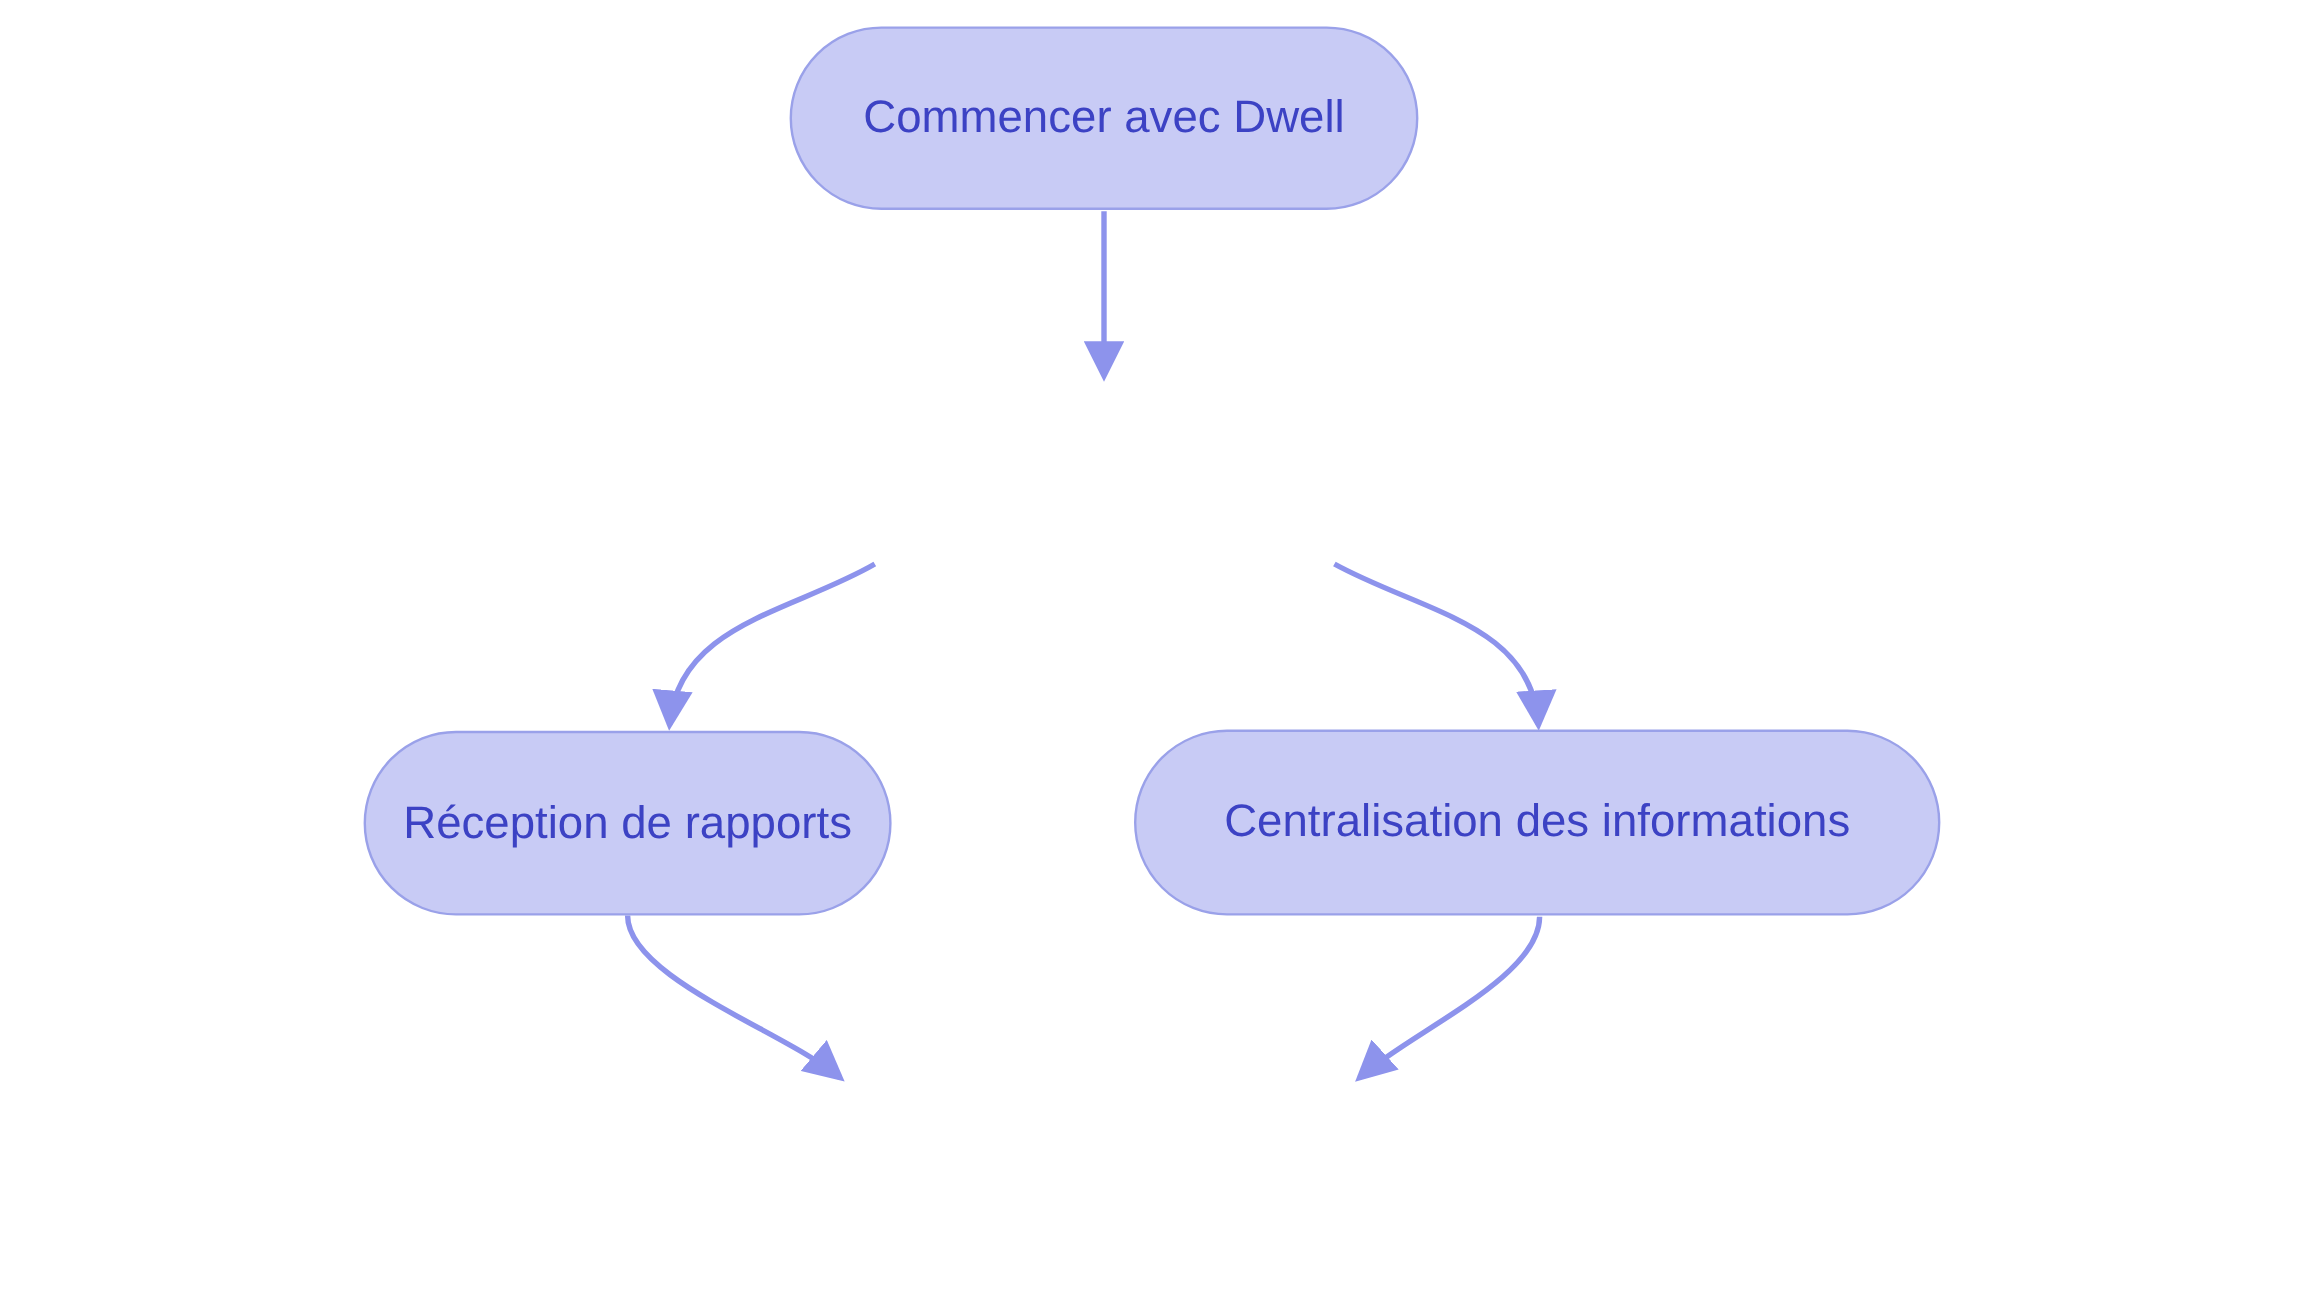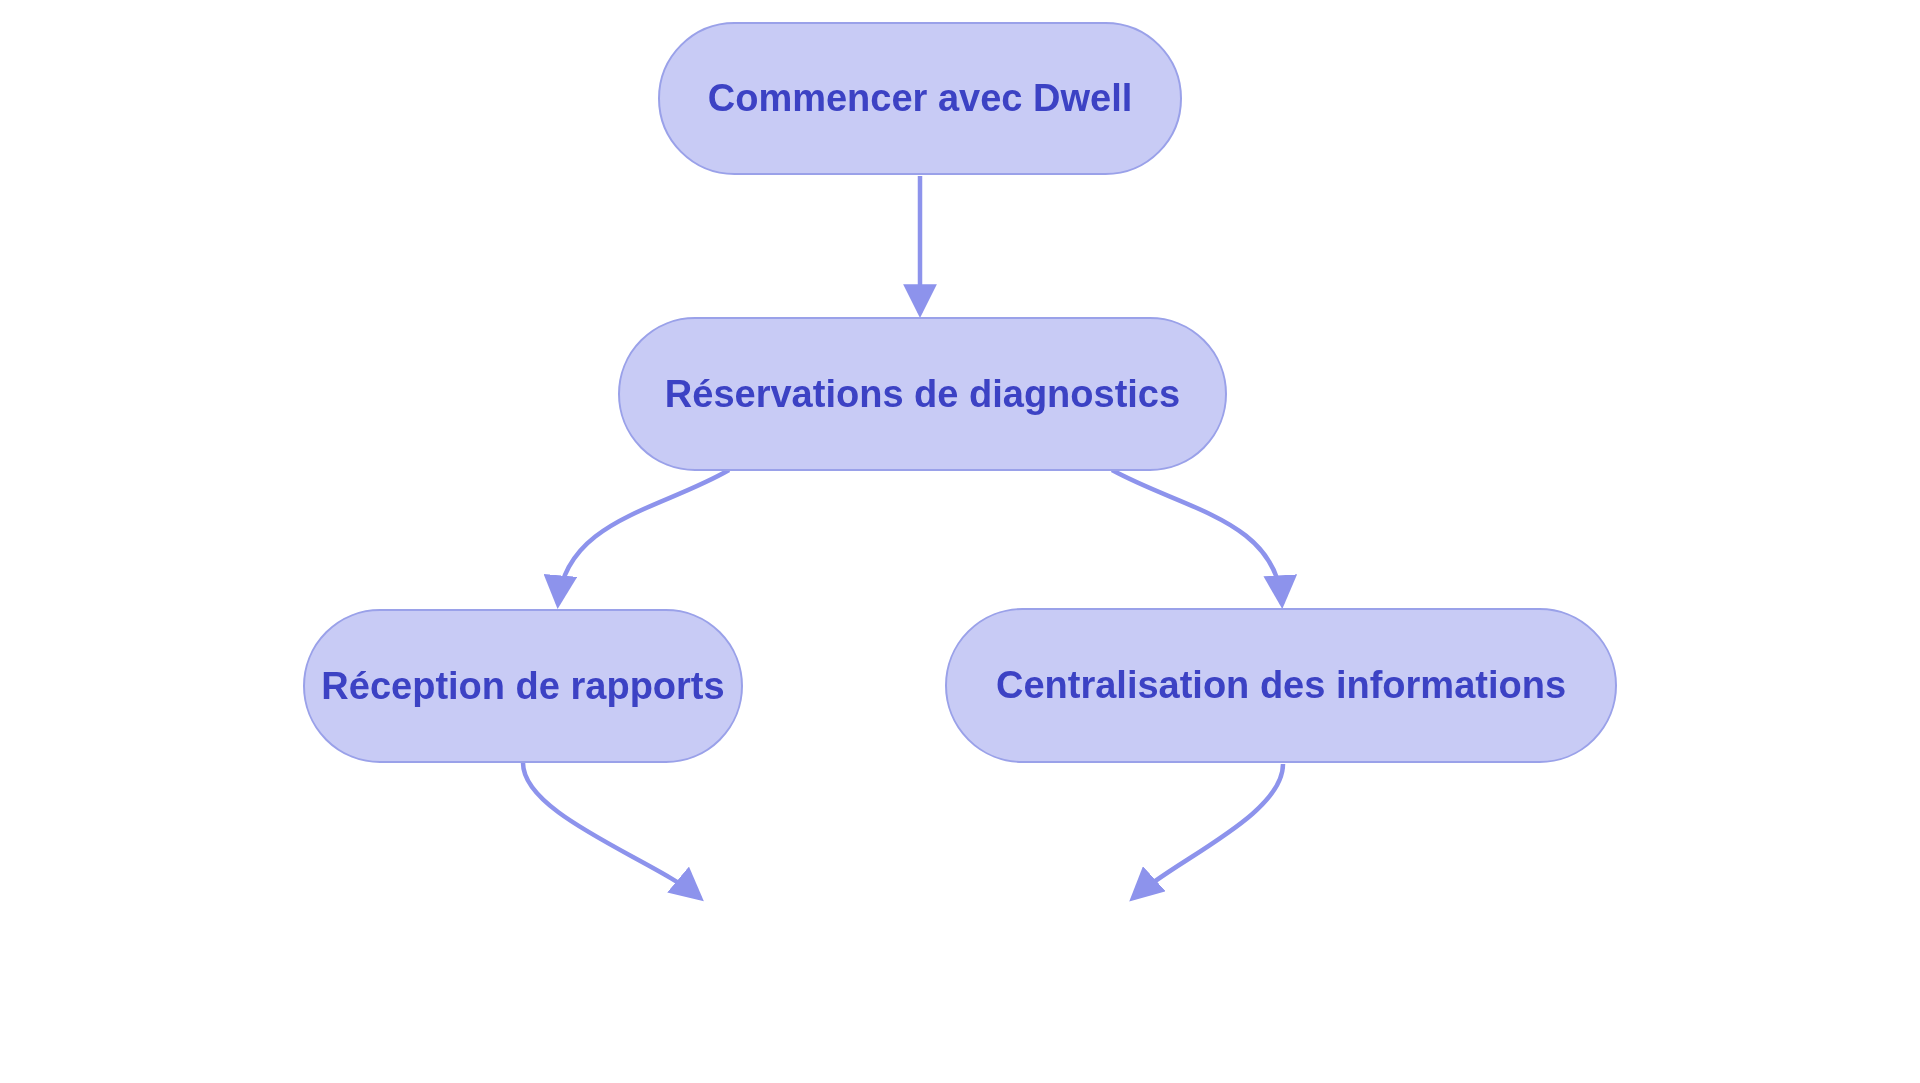--- a/index.html
+++ b/index.html
@@ -7,21 +7,20 @@
     padding: 0;
     background: var(--background, #ffffff);
     font-family: "Liberation Sans", sans-serif;
   }
   .canvas {
     position: relative;
     width: 1920px;
     height: 1042px;
     background: var(--background, #ffffff);
     overflow: hidden;
-    font-weight: bold;
   }
   .edges {
     position: absolute;
     left: 0;
     top: 0;
     width: 1920px;
     height: 1083px;
   }
   .edge {
     fill: none;
@@ -67,23 +66,20 @@
     <path class="edge" d="M 729 470 C 660 510, 565 520, 558 604" marker-end="url(#arrow)"></path>
     <path class="edge" d="M 1112 470 C 1185 510, 1277 520, 1282 604" marker-end="url(#arrow)"></path>
     <path class="edge" d="M 523 763 C 523 815, 655 860, 700 898" marker-end="url(#arrow)"></path>
     <path class="edge" d="M 1283 764 C 1283 815, 1175 860, 1133 898" marker-end="url(#arrow)"></path>
   </svg>
 
   <div class="node node-start">
     <span>Commencer avec Dwell</span>
   </div>
 
-  <div class="node node-reservations">
-    <span>Réservations de diagnostics</span>
-  </div>
 
   <div class="node node-reception">
     <span>Réception de rapports</span>
   </div>
 
   <div class="node node-centralisation">
     <span>Centralisation des informations</span>
   </div>
 
 

